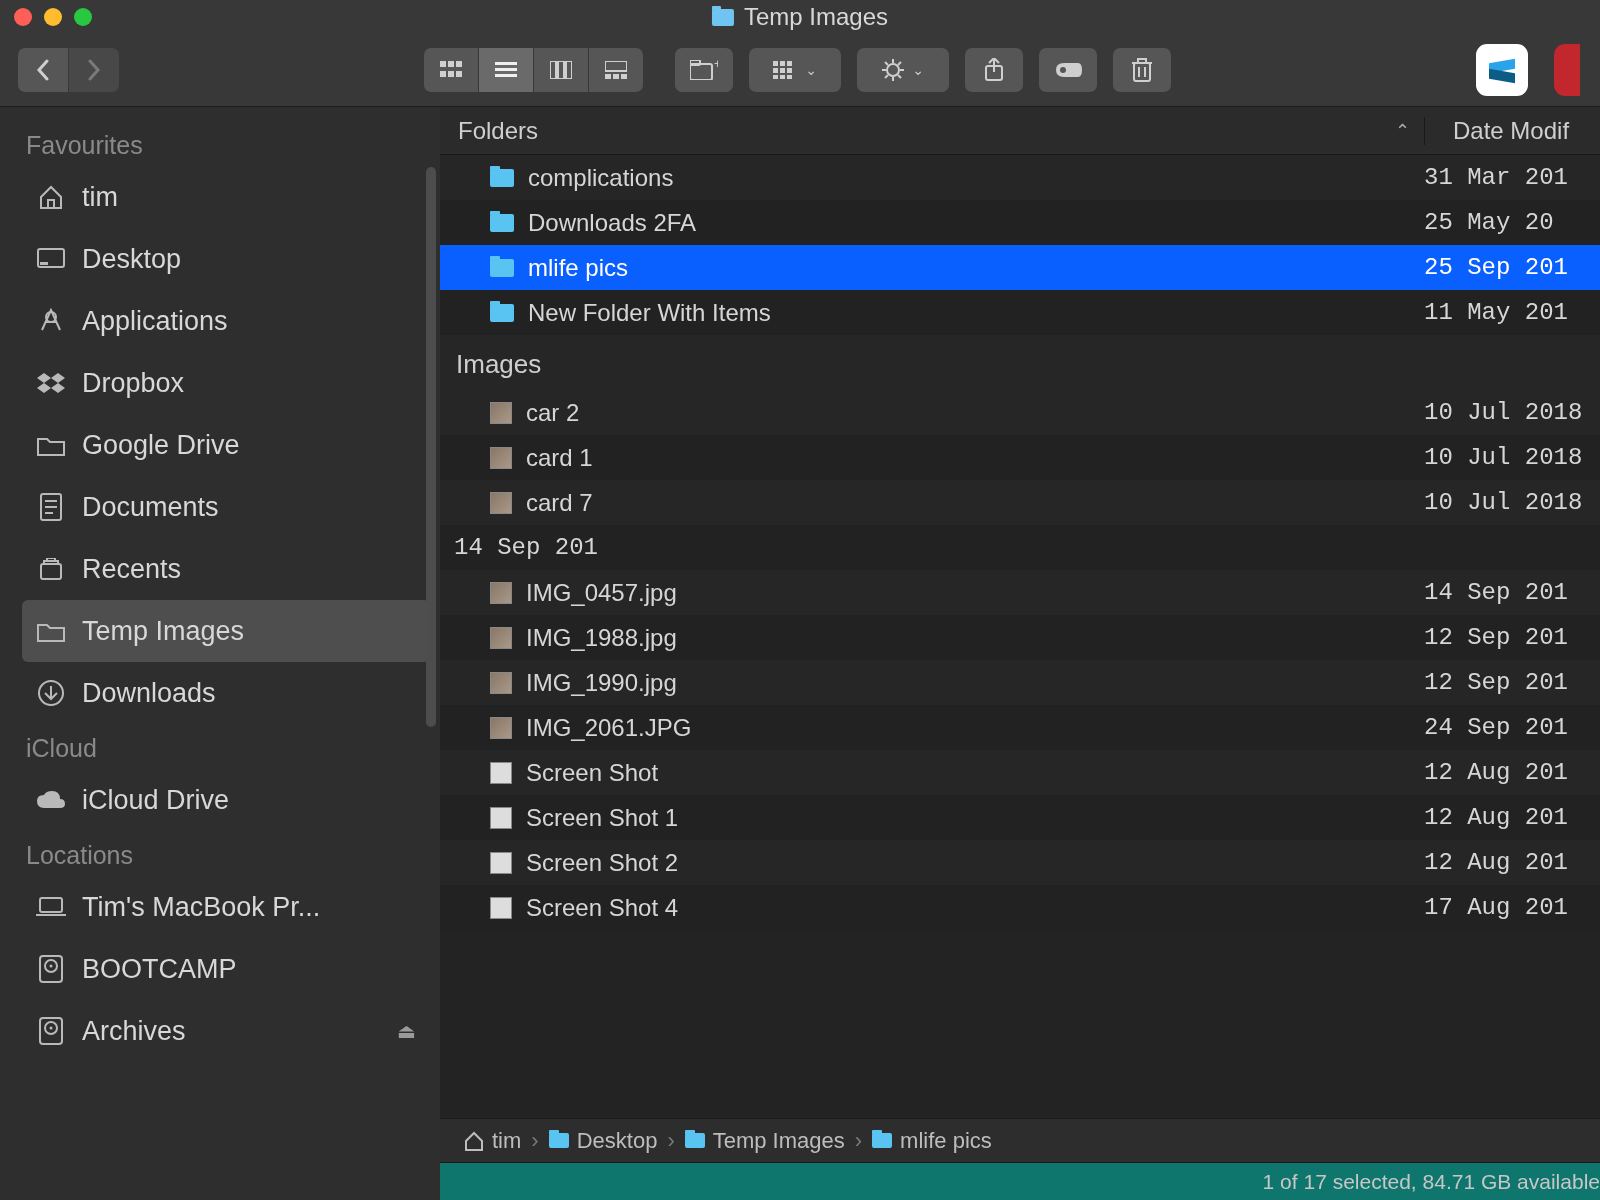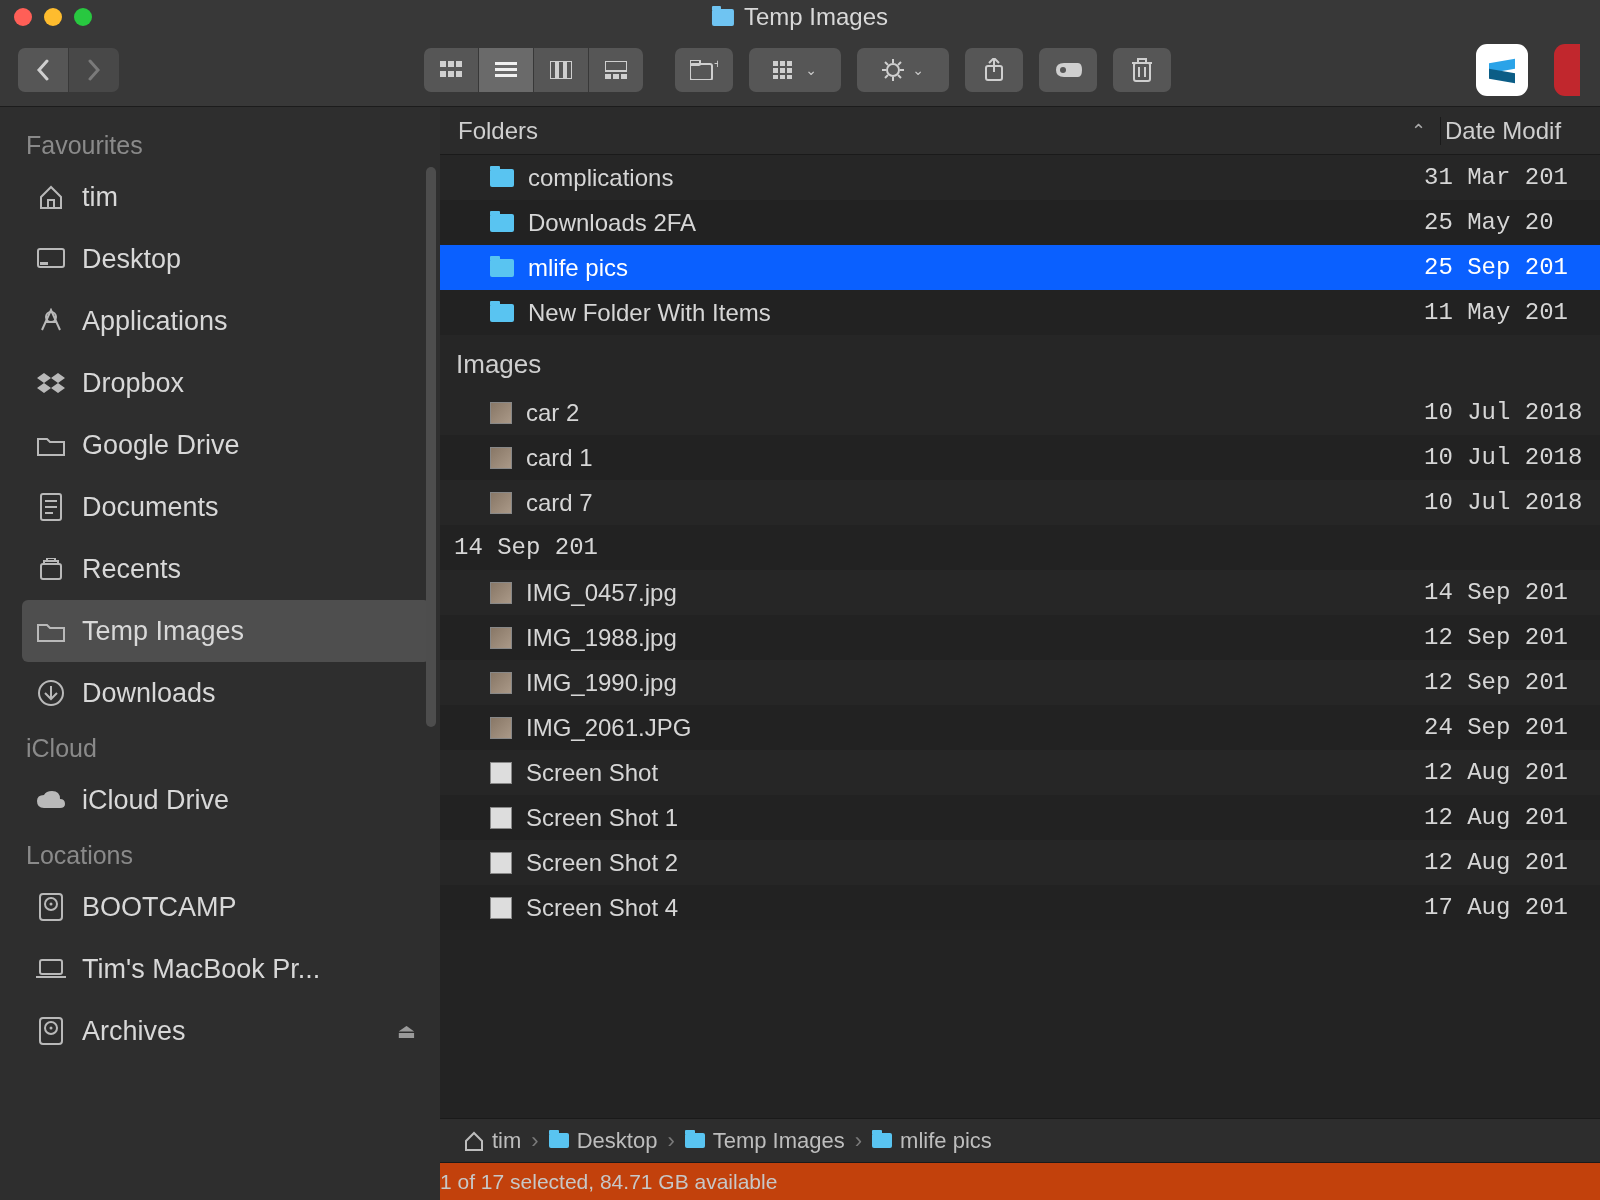--- a/index.html
+++ b/index.html
@@ -41,40 +41,40 @@
   .sb-scroll-handle{ position:absolute; right:4px; top:60px; width:10px; height:560px; background:#4d4d4d; border-radius:5px;}
   .sb-cat { color:#8a8a8a; font-size:25px; margin:10px 0 6px 4px; }
   .sb-item { display:flex; align-items:center; gap:16px; height:62px; padding-left:14px; color:#d8d8d8; font-size:27px; border-radius:6px;}
   .sb-item.active{ background:#4e4e4e;}
   .sb-icon{ width:30px; height:30px; display:flex; align-items:center; justify-content:center; color:#b9b9b9; font-size:26px;}
   .sb-eject{ margin-left:auto; margin-right:14px; color:#9a9a9a; font-size:20px;}
   
   .main { flex:1; display:flex; flex-direction:column; background:#232323; min-width:0;}
   .col-head { height:48px; background:#2b2b2b; display:flex; align-items:center; color:#cfcfcf; font-size:24px; border-bottom:1px solid #1a1a1a;}
   .col-head .col-name{ flex:1; padding-left:18px; display:flex; align-items:center; gap:10px;}
-  .col-head .col-date{ width:160px; padding-left:4px; border-left:1px solid #1a1a1a;}
+  .col-head .col-date{ width:176px; padding-left:28px; border-left:1px solid #1a1a1a;}
   .col-head .chev-up{ margin-right:14px; color:#aaa; font-size:18px;}
   .filelist{ flex:1; overflow:hidden;}
   .group-label{ color:#cfcfcf; font-size:26px; padding:14px 0 10px 16px; background:#262626;}
   .row { height:45px; display:flex; align-items:center; font-size:24px; color:#d6d6d6;}
   .row:nth-child(odd){ background:#262626;}
   .row:nth-child(even){ background:#222222;}
   .row.selected{ background:#0a60ff; color:#fff;}
   .row .name{ flex:1; display:flex; align-items:center; gap:14px; padding-left:50px; min-width:0; white-space:nowrap; overflow:hidden;}
   .row .date{ width:190px; padding-left:14px; white-space:nowrap;font-family:Liberation Mono, monospace;}
   .folder-icon{ width:24px; height:18px; background:#59c4f1; border-radius:2px; position:relative; flex-shrink:0;}
   .folder-icon:before{content:"";position:absolute;top:-3px;left:0;width:10px;height:4px;background:#59c4f1;border-radius:1px 1px 0 0;}
   .img-thumb{ width:22px; height:22px; border:1px solid #888; background:linear-gradient(135deg,#876,#a98); flex-shrink:0;}
   .img-thumb.ss{ background:#ddd;}
   
   .pathbar{ height:44px; background:#2d2d2d; border-top:1px solid #1a1a1a; display:flex; align-items:center; padding-left:24px; gap:10px; color:#bdbdbd; font-size:22px;}
   .pathbar .sep{ color:#7a7a7a; }
   .pathbar .folder-icon{ width:20px; height:15px;}
   
-  .statusbar{ height:38px; background:#c2410c; border-top:1px solid #1a1a1a; display:flex; align-items:center; justify-content:flex-start; color:#c7c7c7; font-size:21px;}
+  .statusbar{ height:38px; background:#0f766e; border-top:1px solid #1a1a1a; display:flex; align-items:center; justify-content:flex-end; color:#c7c7c7; font-size:21px;}
   
   svg{ display:block;}
 </style>
 </head>
 <body>
 
 <div class="window">
 
   <div class="titlebar">
     <div class="traffic">
@@ -309,36 +309,36 @@
             <span class="sb-icon">
               <svg width="30" height="20">
                 <path d="M8 18 Q1 18 1 11 Q1 5 8 5 Q10 1 16 1 Q24 1 24 9 Q29 9 29 14 Q29 18 24 18 Z" fill="#b9b9b9"></path>
               </svg>
             </span>
             <span>iCloud Drive</span>
           </div>
           <div class="sb-cat">Locations</div>
           <div class="sb-item">
             <span class="sb-icon">
+              <svg width="30" height="20">
+                <rect x="4" y="1" width="22" height="14" rx="2" fill="none" stroke="#b9b9b9" stroke-width="2"></rect>
+                <line x1="0" y1="18" x2="30" y2="18" stroke="#b9b9b9" stroke-width="2"></line>
+              </svg>
+            </span>
+            <span>Tim's MacBook Pr...</span>
+          </div>
+          <div class="sb-item">
+            <span class="sb-icon">
               <svg width="24" height="28">
                 <rect x="1" y="1" width="22" height="26" rx="3" fill="none" stroke="#b9b9b9" stroke-width="2"></rect>
                 <circle cx="12" cy="11" r="6" fill="none" stroke="#b9b9b9" stroke-width="2"></circle>
                 <circle cx="12" cy="11" r="1.5" fill="#b9b9b9"></circle>
               </svg>
             </span>
             <span>BOOTCAMP</span>
-          </div>
-          <div class="sb-item">
-            <span class="sb-icon">
-              <svg width="30" height="20">
-                <rect x="4" y="1" width="22" height="14" rx="2" fill="none" stroke="#b9b9b9" stroke-width="2"></rect>
-                <line x1="0" y1="18" x2="30" y2="18" stroke="#b9b9b9" stroke-width="2"></line>
-              </svg>
-            </span>
-            <span>Tim's MacBook Pr...</span>
           </div>
           <div class="sb-item">
             <span class="sb-icon">
               <svg width="24" height="28">
                 <rect x="1" y="1" width="22" height="26" rx="3" fill="none" stroke="#b9b9b9" stroke-width="2"></rect>
                 <circle cx="12" cy="11" r="6" fill="none" stroke="#b9b9b9" stroke-width="2"></circle>
                 <circle cx="12" cy="11" r="1.5" fill="#b9b9b9"></circle>
               </svg>
             </span>
             <span>Archives</span>

